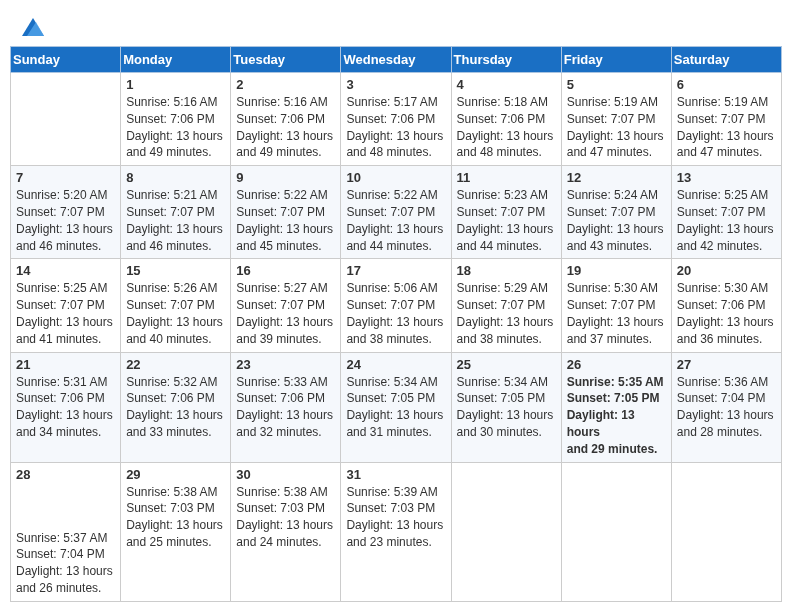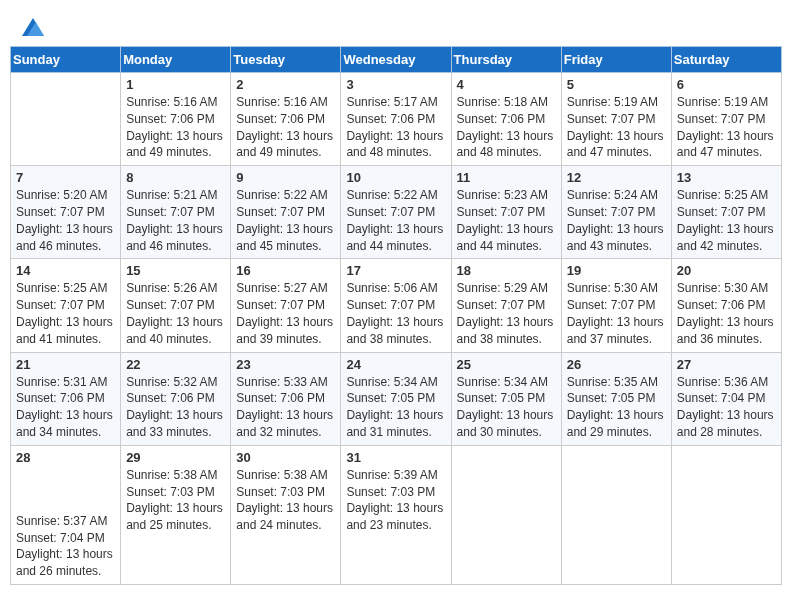--- a/index.html
+++ b/index.html
@@ -299,21 +299,21 @@
         </td>
         <td>
           <span class="day-num">25</span>
           <div class="day-info" style="white-space: pre-line;">Sunrise: 5:34 AM
 Sunset: 7:05 PM
 Daylight: 13 hours
 and 30 minutes.</div>
         </td>
         <td>
           <span class="day-num">26</span>
-          <div class="day-info" style="white-space: pre-line;">Sunrise: 5:35 AM
+          <div class="day-info" style="white-space: pre-line; font-weight: bold;">Sunrise: 5:35 AM
 Sunset: 7:05 PM
 Daylight: 13 hours
 and 29 minutes.</div>
         </td>
         <td>
           <span class="day-num">27</span>
           <div class="day-info" style="white-space: pre-line;">Sunrise: 5:36 AM
 Sunset: 7:04 PM
 Daylight: 13 hours
 and 28 minutes.</div>

